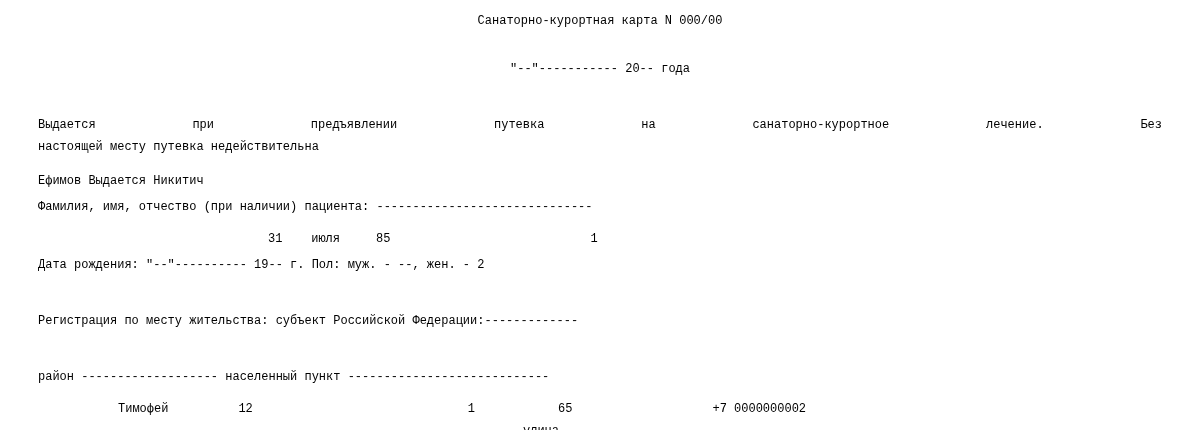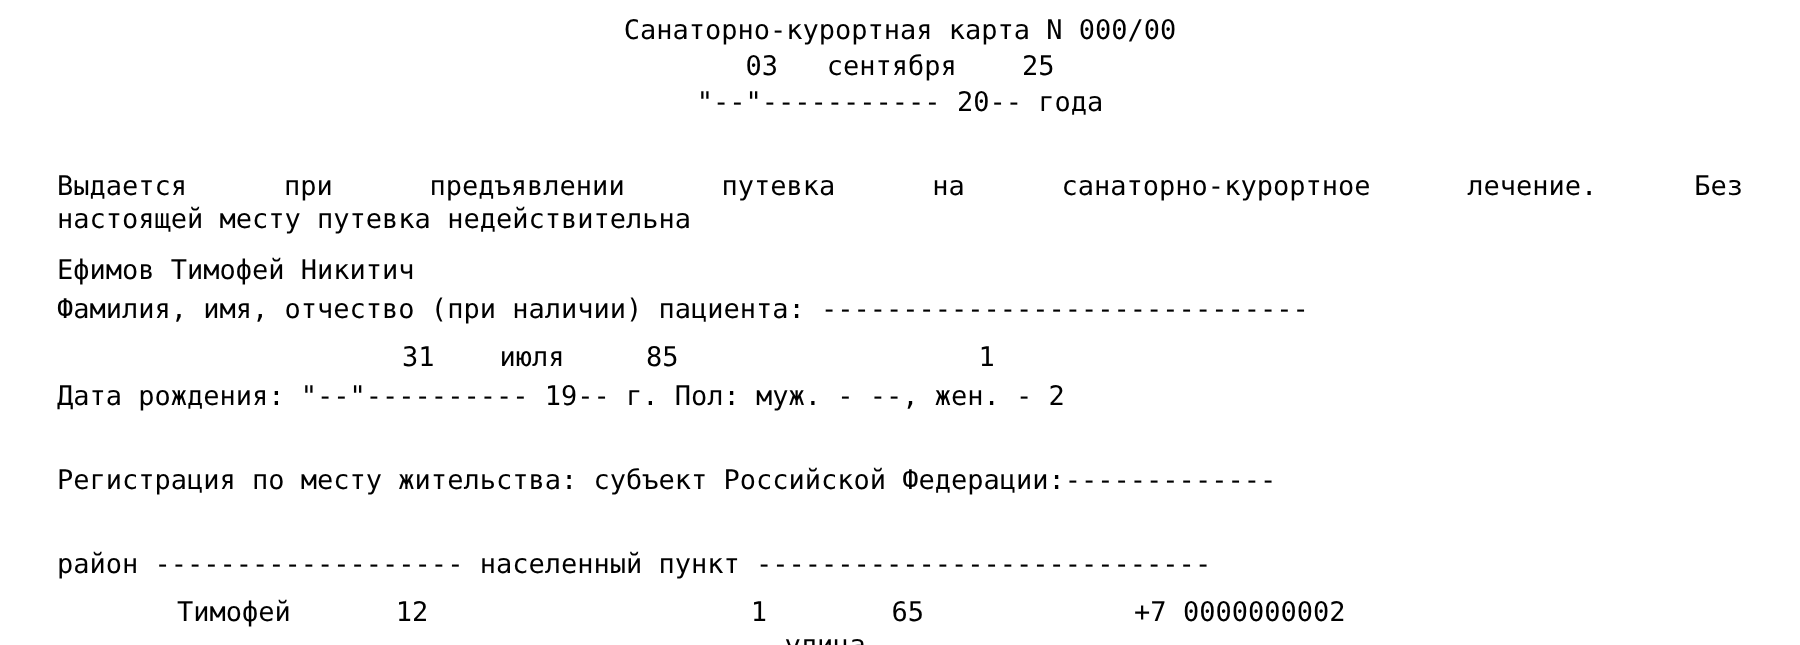--- a/index.html
+++ b/index.html
@@ -15,23 +15,24 @@
     overflow: hidden;
   }
   .page {
     position: relative;
     width: 1200px;
     height: 430px;
   }
   .line {
     position: absolute;
     white-space: pre;
-    font-size: 18px;
+    font-size: 12px;
     line-height: 22px;
     letter-spacing: 0px;
+    font-family: Liberation Mono, monospace;
   }
   .title {
     left: 0;
     width: 1200px;
     text-align: center;
   }
   .body-line {
     left: 38px;
     width: 1124px;
   }
@@ -56,28 +57,27 @@
   .b11 { top: 398px; }
   .b12 { top: 420px; }
 </style>
 </head>
 <body>
 
 <div class="page">
 
   <div class="line title t1">Санаторно-курортная карта N 000/00</div>
 
-  <div class="line title t2"><span>03</span>   <span>сентября</span>    <span>25</span></div>
 
   <div class="line title t3">"--"----------- 20-- года</div>
 
   <div class="line body-line b1 justify">Выдается при предъявлении путевка на санаторно-курортное лечение. Без</div>
   <div class="line body-line b2">настоящей месту путевка недействительна</div>
 
-  <div class="line body-line b3">Ефимов Тимофей Никитич</div>
+  <div class="line body-line b3">Ефимов Выдается Никитич</div>
   <div class="line body-line b4">Фамилия, имя, отчество (при наличии) пациента: ------------------------------</div>
 
   <div class="line b5" style="left: 38px;"><span style="margin-left:230px">31</span>    <span>июля</span>     <span>85</span><span style="margin-left:200px">1</span></div>
 
   <div class="line body-line b6">Дата рождения: "--"---------- 19-- г. Пол: муж. - --, жен. - 2</div>
 
   <div class="line body-line b8">Регистрация по месту жительства: субъект Российской Федерации:-------------</div>
 
 
   <div class="line body-line b10">район ------------------- населенный пункт ----------------------------</div>

